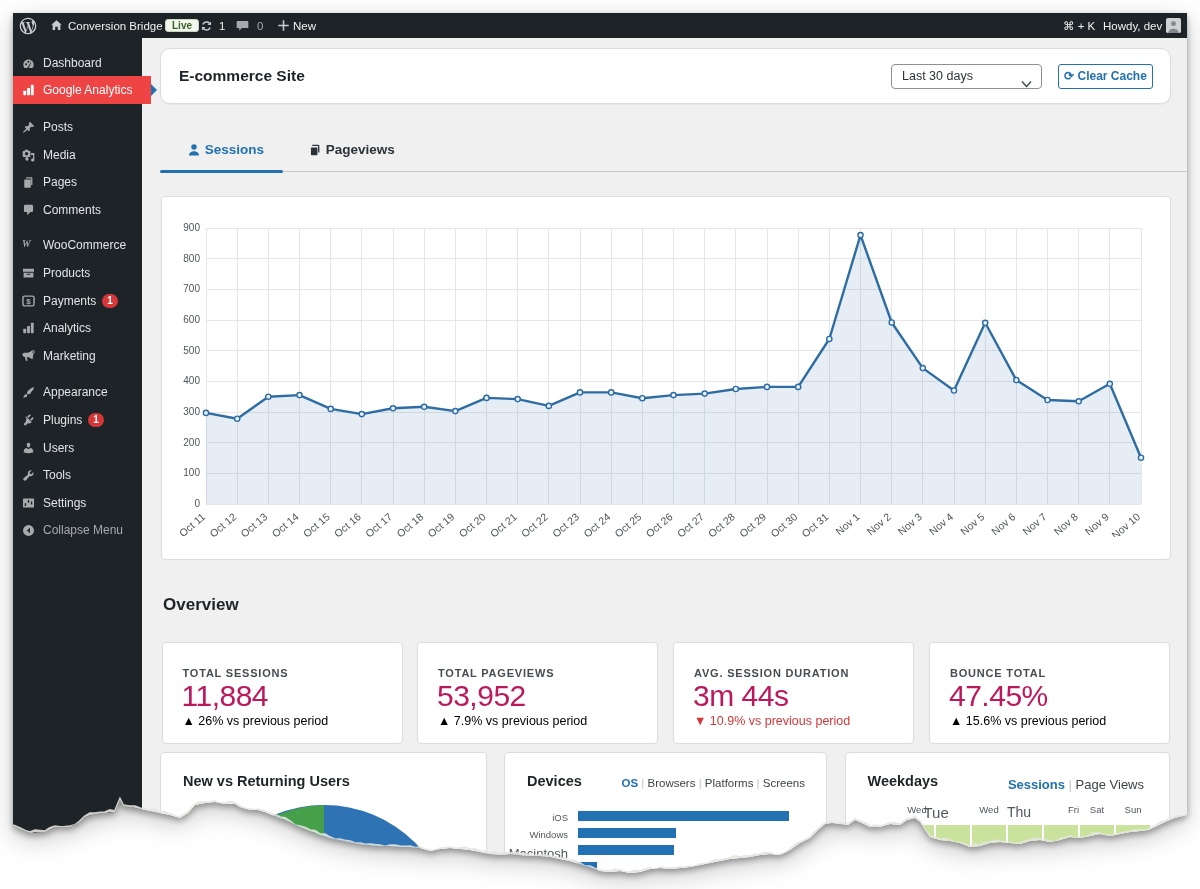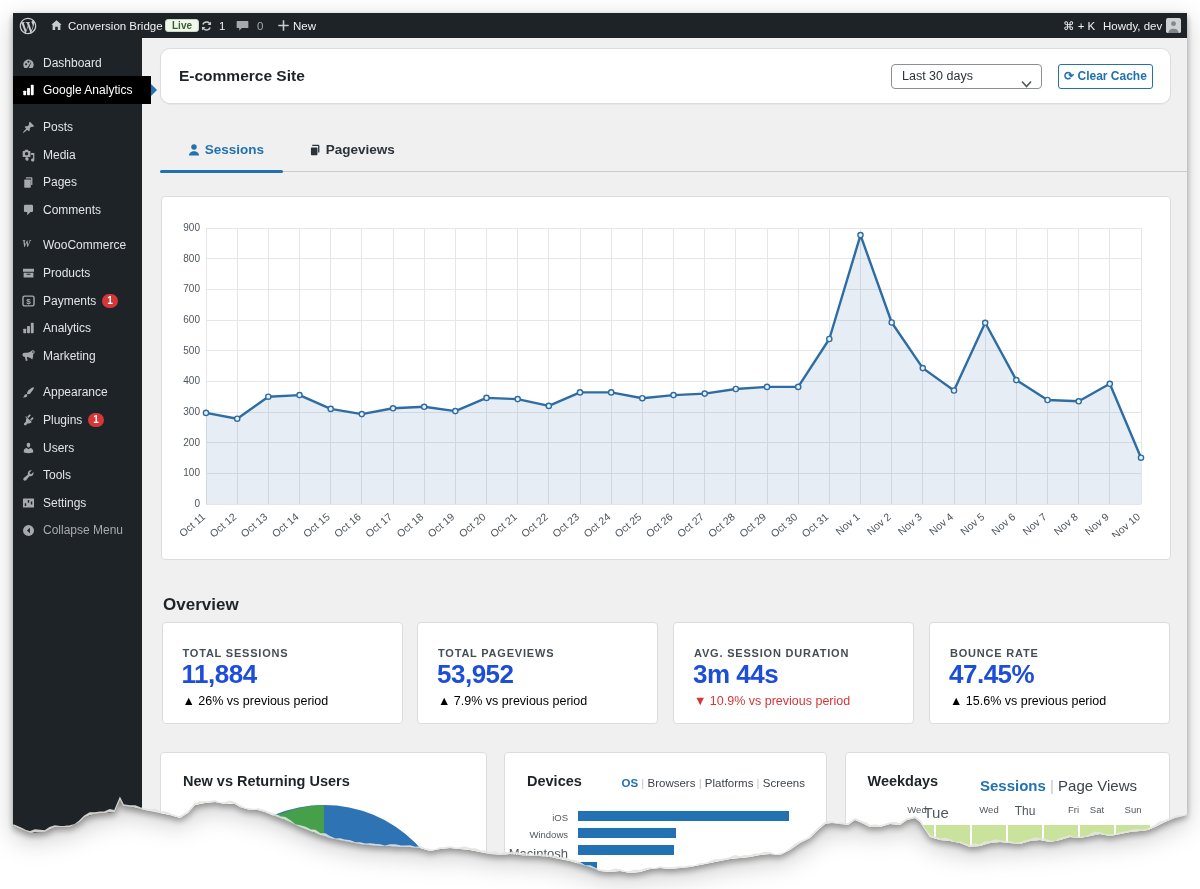--- a/index.html
+++ b/index.html
@@ -7,21 +7,21 @@
 .page{position:absolute;left:13px;top:13px;width:1174px;height:876px;background:#f0f0f1;clip-path: polygon(0px 0px, 1174px 0px, 1174px 802px, 1162px 805px, 1152px 809px, 1142px 814px, 1135px 817px, 1127px 818px, 1117px 819px, 1107px 821px, 1097px 823px, 1087px 821px, 1077px 823px, 1067px 825px, 1057px 824px, 1047px 827px, 1037px 829px, 1027px 827px, 1017px 828px, 1007px 831px, 997px 830px, 987px 829px, 977px 830px, 967px 833px, 957px 834px, 947px 830px, 937px 828px, 927px 827px, 917px 824px, 907px 809px, 902px 805px, 894px 807px, 887px 812px, 877px 811px, 867px 814px, 857px 814px, 849px 810px, 842px 807px, 835px 812px, 827px 811px, 819px 810px, 812px 811px, 805px 817px, 797px 825px, 787px 830px, 777px 837px, 767px 842px, 757px 841px, 747px 842px, 737px 844px, 727px 845px, 717px 846px, 712px 847px, 707px 848px, 697px 850px, 687px 852px, 677px 854px, 667px 855px, 657px 856px, 647px 855px, 637px 856px, 627px 859px, 617px 860px, 607px 858px, 597px 859px, 587px 858px, 577px 854px, 567px 851px, 557px 848px, 547px 846px, 537px 844px, 527px 843px, 517px 843px, 507px 842px, 497px 841px, 487px 842px, 477px 841px, 467px 839px, 457px 837px, 447px 836px, 437px 835px, 427px 836px, 417px 838px, 407px 835px, 397px 834px, 387px 834px, 377px 833px, 367px 833px, 357px 832px, 347px 831px, 337px 829px, 327px 827px, 317px 825px, 307px 822px, 297px 818px, 287px 814px, 277px 809px, 267px 805px, 259px 802px, 252px 799px, 245px 797px, 237px 797px, 227px 794px, 222px 791px, 212px 791px, 202px 789px, 192px 790px, 182px 792px, 175px 800px, 167px 805px, 157px 802px, 147px 800px, 137px 798px, 127px 796px, 117px 794px, 110px 793px, 107px 787px, 102px 799px, 92px 800px, 82px 801px, 72px 804px, 67px 809px, 57px 814px, 42px 814px, 32px 819px, 17px 820px, 7px 816px, 0px 813px);}
 
 .abar{position:absolute;left:0;top:0;width:1174px;height:25px;background:#1d2327;color:#f0f0f1;font-size:11.5px}
 .abar .it{position:absolute;top:0;height:25px;display:flex;align-items:center;white-space:nowrap}
 .livebadge{display:inline-block;background:#f1f7ec;color:#3a5e2d;font-weight:bold;font-size:10px;padding:0 6px;border-radius:3px;border:1px solid #c9d8c0;line-height:12px;height:13px}
 
 .sidebar{position:absolute;left:0;top:25px;width:129px;height:851px;background:#1d2327;color:#e2e4e7;font-size:12px}
 .mi{position:absolute;left:0;width:138px;height:28px;display:flex;align-items:center}
 .mi .ic{width:13px;height:13px;margin-left:9px;flex:none;display:flex;align-items:center;justify-content:center}
 .mi .tx{margin-left:8px;white-space:nowrap}
-.mi.active{background:#000000;color:#fff}
+.mi.active{background:#ef4444;color:#fff}
 .mi.active:after{content:"";position:absolute;right:-6px;top:50%;margin-top:-6px;border-top:6px solid transparent;border-bottom:6px solid transparent;border-left:6px solid #2271b1}
 .badge{background:#d63638;color:#fff;border-radius:9px;font-size:10px;font-weight:bold;padding:1px 5px;margin-left:6px;line-height:12px}
 .dim{color:#a7aaad}
 
 .content{position:absolute;left:129px;top:25px;width:1045px;height:851px}
 .card{position:absolute;background:#fff;border:1px solid #dcdcde;border-radius:4px}
 .hdrcard{left:18px;top:10px;width:1011px;height:56px;border-radius:10px;box-shadow:0 1px 1px rgba(0,0,0,.04)}
 .hdrcard h1{font-size:15.5px;font-weight:bold;color:#1d2327;position:absolute;left:18px;top:18px}
 .selbox{position:absolute;right:128px;top:15px;width:151px;height:25px;border:1px solid #8c8f94;border-radius:4px;background:#fff;font-size:12.5px;color:#2c3338;line-height:23px;padding-left:10px}
 .selbox .chev{position:absolute;right:9px;top:8px}
@@ -29,23 +29,23 @@
 
 .tabs{position:absolute;left:18px;top:97px;width:1011px;height:34px}
 .tabline{position:absolute;left:0;top:36px;width:1045px;height:1px;background:#c9cacd}
 .tab{position:absolute;top:0;height:29px;display:flex;align-items:center;font-size:13.5px;font-weight:bold;color:#2c3338}
 .tab.on{color:#2271b1}
 .tabu{position:absolute;left:0px;top:35px;width:123px;height:3px;background:#2271b1;border-radius:2px}
 
 .chartcard{left:19px;top:158px;width:1010px;height:364px}
 
 .ovh{position:absolute;left:21px;top:557px;font-size:17px;font-weight:bold;color:#1d2327}
-.scard{height:102px;width:241px;top:584px}
+.scard{height:102px;width:241px;top:604px}
 .scard .lab{position:absolute;left:20px;top:24px;font-size:11px;font-weight:bold;letter-spacing:.8px;color:#464d54}
-.scard .val{position:absolute;left:19px;top:36px;font-size:26px;font-weight:bold;color:#1d4ed8;letter-spacing:-0.5px}
+.scard .val{position:absolute;left:19px;top:36px;font-size:30px;font-weight:normal;color:#be185d;letter-spacing:-0.5px}
 .scard .delta{position:absolute;left:20px;top:71px;font-size:12.5px;color:#000000}
 .scard .delta.neg{color:#d63638}
 
 .bcard{top:714px;height:162px}
 .bcard h2{position:absolute;left:22px;top:20px;font-size:14.5px;font-weight:bold;color:#1d2327}
 </style></head>
 <body>
 <div class="shadowwrap">
     <div class="page">
 <div class="abar">
@@ -401,21 +401,21 @@
           <div class="lab">TOTAL PAGEVIEWS</div>
           <div class="val">53,952</div>
           <div class="delta">▲ 7.9% vs previous period</div>
         </div>
   <div class="card scard" style="left:531px">
           <div class="lab">AVG. SESSION DURATION</div>
           <div class="val">3m 44s</div>
           <div class="delta neg">▼ 10.9% vs previous period</div>
         </div>
   <div class="card scard" style="left:787px">
-          <div class="lab">BOUNCE RATE</div>
+          <div class="lab">BOUNCE TOTAL</div>
           <div class="val">47.45%</div>
           <div class="delta">▲ 15.6% vs previous period</div>
         </div>
   <div class="card bcard" style="left:18px;width:327px">
           <svg style="position:absolute;left:0;top:0" width="327" height="162" viewBox="0 0 327 162">
 <circle cx="163" cy="181" r="129" fill="#2e73b4"></circle>
 <path d="M163 181 L163 52 A129 129 0 0 0 106 67 Z" fill="#45a049"></path>
 </svg>
           <h2>New vs Returning Users</h2>
         </div>
@@ -426,25 +426,25 @@
 <div style="position:absolute;left:73px;top:58px;width:211px;height:10px;background:#2272b3"></div>
 <div style="position:absolute;right:258px;top:76px;font-size:9.5px;color:#50575e">Windows</div>
 <div style="position:absolute;left:73px;top:75px;width:98px;height:10px;background:#2272b3"></div>
 <div style="position:absolute;right:258px;top:93px;font-size:13px;color:#50575e">Macintosh</div>
 <div style="position:absolute;left:73px;top:92px;width:96px;height:10px;background:#2272b3"></div>
 <div style="position:absolute;right:258px;top:110px;font-size:9.5px;color:#50575e">Android</div>
 <div style="position:absolute;left:73px;top:109px;width:19px;height:10px;background:#2272b3"></div>
 </div>
         <div class="card bcard" style="left:702.5px;width:325.5px">
           <h2>Weekdays</h2>
-          <div style="position:absolute;right:32px;top:24px;font-size:15px;color:#3c434a"><span style="color:#2271b1;font-weight:bold">Sessions</span><span style="color:#c3c4c7"> | </span>Page Views</div>
+          <div style="position:absolute;right:25px;top:24px;font-size:13px;color:#3c434a"><span style="color:#2271b1;font-weight:bold">Sessions</span><span style="color:#c3c4c7"> | </span>Page Views</div>
           <div style="position:absolute;left:53.5px;top:51px;width:36px;text-align:center;font-size:9.5px;color:#50575e">Wed</div>
           <div style="position:absolute;left:78px;top:51px;width:36px;text-align:left;font-size:15px;color:#50575e">Tue</div>
           <div style="position:absolute;left:125.5px;top:51px;width:36px;text-align:center;font-size:9.5px;color:#50575e">Wed</div>
-          <div style="position:absolute;left:161.5px;top:51px;width:36px;text-align:center;font-size:12px;color:#50575e">Thu</div>
+          <div style="position:absolute;left:161.5px;top:51px;width:36px;text-align:left;font-size:14px;color:#50575e">Thu</div>
           <div style="position:absolute;left:197.5px;top:51px;width:36px;text-align:right;font-size:9.5px;color:#50575e">Fri</div>
           <div style="position:absolute;left:233.5px;top:51px;width:36px;text-align:center;font-size:9.5px;color:#50575e">Sat</div>
           <div style="position:absolute;left:269.5px;top:51px;width:36px;text-align:center;font-size:9.5px;color:#50575e">Sun</div>
           <div style="position:absolute;left:54.2px;top:72px;width:34.5px;height:90px;background:#c9e39c"></div>
           <div style="position:absolute;left:90.2px;top:72px;width:34.5px;height:90px;background:#c9e39c"></div>
           <div style="position:absolute;left:126.2px;top:72px;width:34.5px;height:90px;background:#c9e39c"></div>
           <div style="position:absolute;left:162.2px;top:72px;width:34.5px;height:90px;background:#c9e39c"></div>
           <div style="position:absolute;left:198.2px;top:72px;width:34.5px;height:90px;background:#c9e39c"></div>
           <div style="position:absolute;left:234.2px;top:72px;width:34.5px;height:90px;background:#c9e39c"></div>
           <div style="position:absolute;left:270.2px;top:72px;width:34.5px;height:90px;background:#c9e39c"></div>

